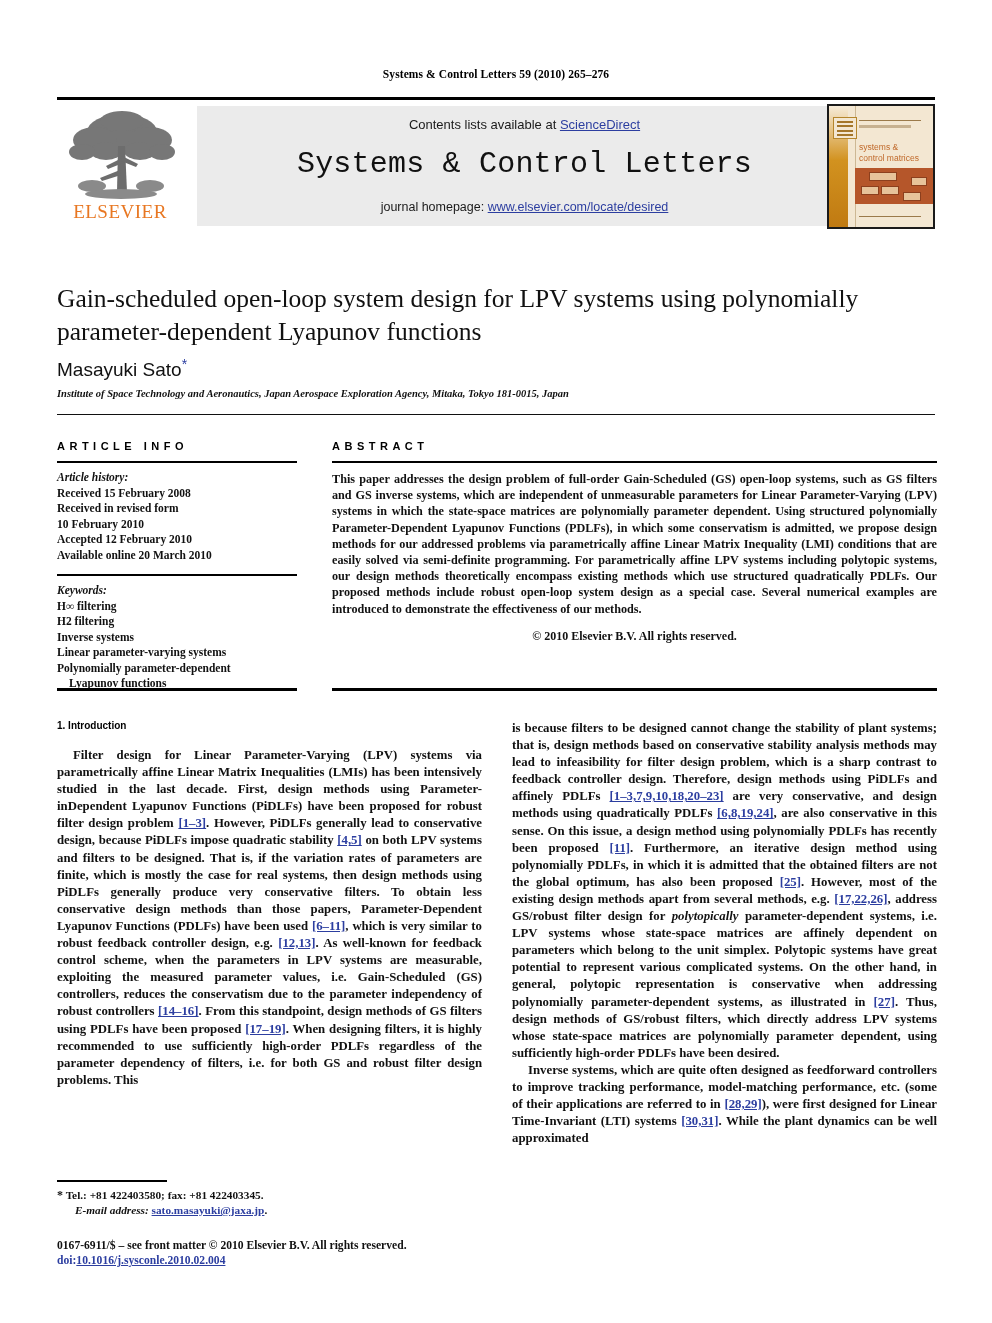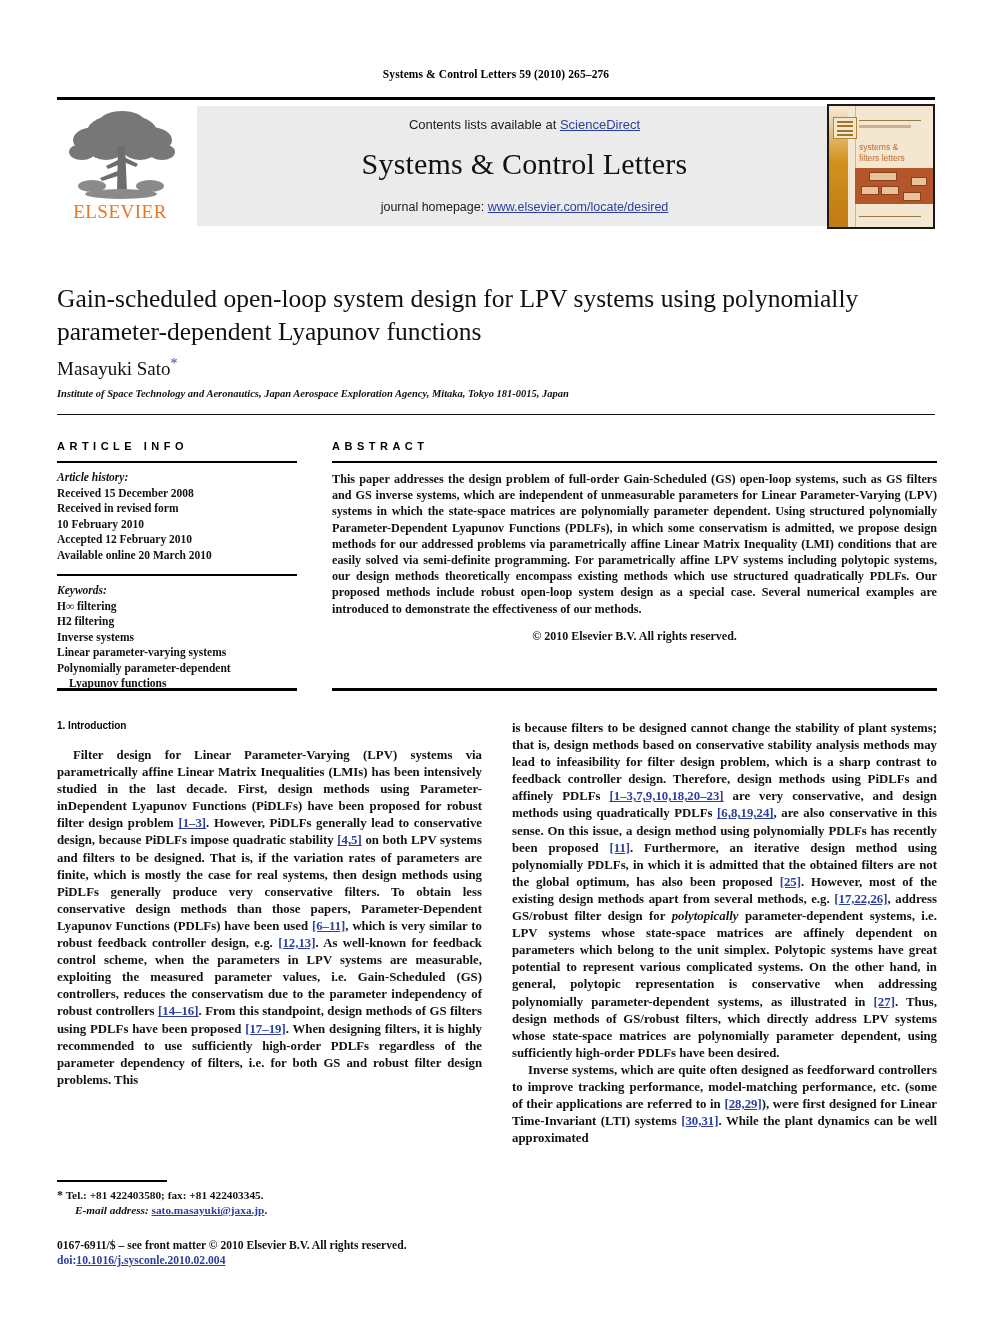--- a/index.html
+++ b/index.html
@@ -83,21 +83,21 @@
     margin-top: 11px;
     font-family: "Liberation Sans", sans-serif;
     font-size: 13px;
     color: #1a1a1a;
   }
   .sd-link {
     color: #2c3ea0;
   }
   .journal-name {
     margin-top: 15px;
-    font-family: Liberation Serif, serif;
+    font-family: Liberation Mono, monospace;
     font-size: 30px;
     color: #111;
     letter-spacing: 0.2px;
   }
   .homepage-line {
     margin-top: 19px;
     font-family: "Liberation Sans", sans-serif;
     font-size: 12.5px;
     color: #1a1a1a;
   }
@@ -186,21 +186,21 @@
     width: 880px;
     font-family: "Liberation Serif", serif;
     font-size: 25.5px;
     line-height: 33px;
     color: #111;
   }
   .author {
     position: absolute;
     left: 57px;
     top: 356px;
-    font-family: Liberation Serif, serif;
+    font-family: Liberation Sans, sans-serif;
     font-size: 19px;
     color: #111;
     text-align: right;
   }
   .author .star {
     color: #2c3ea0;
     font-size: 14px;
     vertical-align: super;
   }
   .affiliation {
@@ -421,21 +421,21 @@
       <div class="cover-badge">
           <i></i>
           <i></i>
           <i></i>
           <i></i>
         </div>
       <div class="cover-toprule"></div>
       <div class="cover-subrule"></div>
       <div class="cover-title">
         <span>systems &amp;</span><br>
-        <span>filters letters</span>
+        <span>control matrices</span>
       </div>
       <div class="cover-diagram">
         <span style="left:14px;top:4px;width:26px;height:7px;"></span>
         <span style="left:6px;top:18px;width:16px;height:7px;"></span>
         <span style="left:26px;top:18px;width:16px;height:7px;"></span>
         <span style="left:56px;top:9px;width:14px;height:7px;"></span>
         <span style="left:48px;top:24px;width:16px;height:7px;"></span>
       </div>
       <div class="cover-botrule"></div>
     </div>
@@ -447,21 +447,21 @@
     <span>Masayuki Sato</span><span class="star">*</span>
   </div>
   <div class="affiliation">Institute of Space Technology and Aeronautics, Japan Aerospace Exploration Agency, Mitaka, Tokyo 181-0015, Japan</div>
   <div class="rule-under-title"></div>
 
   <div class="info-col">
     <div class="sec-head">ARTICLE INFO</div>
     <div class="hr-thick"></div>
     <div class="info-body">
       <span class="info-label">Article history:</span><br>
-      <span>Received 15 December 2008</span><br>
+      <span>Received 15 February 2008</span><br>
       <span>Received in revised form</span><br>
       <span>10 February 2010</span><br>
       <span>Accepted 12 February 2010</span><br>
       <span>Available online 20 March 2010</span>
     </div>
     <div class="hr-mid"></div>
     <div class="info-body">
       <span class="info-label">Keywords:</span><br>
       <span>H∞ filtering</span><br>
       <span>H2 filtering</span><br>

